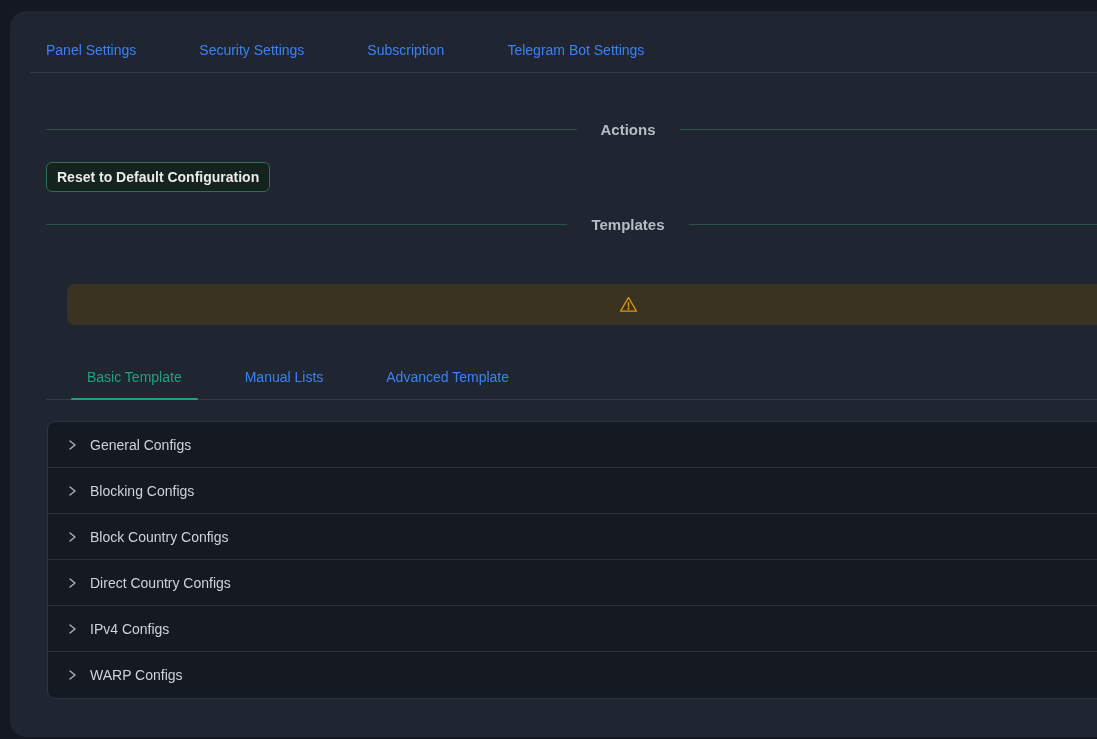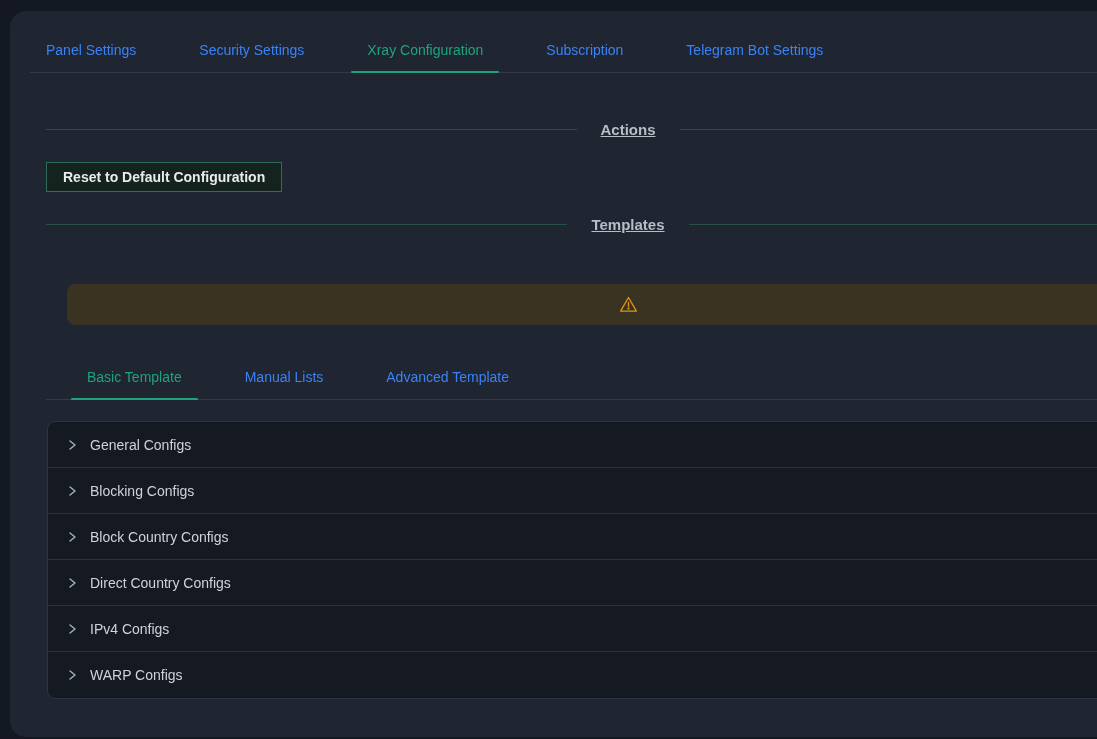--- a/index.html
+++ b/index.html
@@ -37,30 +37,29 @@
   }
 
   
   .divider { display:flex; align-items:center; height:20px; }
   .divider.actions   { margin-top:46px; }
   .divider.templates { margin-top:22px; }
   .divider .line { flex:1; height:1px; background:#2b5048; }
   .divider .label {
     margin:0 24px; font-size:15px; font-weight:700; color:#b6bdc6;
     white-space:nowrap;
-    text-decoration:underline;
   }
 
   
   .btn-row { margin-top:23px; }
   .btn {
     display:inline-flex; align-items:center;
-    height:30px; padding:0 16px;
+    height:30px; padding:0 10px;
     background:#15231e;
-    border:1px solid #2e6e5a; border-radius:0;
+    border:1px solid #2e6e5a; border-radius:6px;
     color:#e8eaec; font-size:14px; font-weight:600;
     font-family:inherit; cursor:pointer;
   }
 
   
   .banner {
     margin:50px 21px 0;
     height:41px; border-radius:8px;
     background:#3a3322;
     display:flex; align-items:center; justify-content:center;
@@ -95,21 +94,20 @@
 </style>
 </head>
 <body>
 
 <div class="card">
   <div class="content">
 
     <div class="top-tabs">
       <div class="tab">Panel Settings</div>
       <div class="tab">Security Settings</div>
-      <div class="tab active">Xray Configuration</div>
       <div class="tab">Subscription</div>
       <div class="tab">Telegram Bot Settings</div>
     </div>
 
     <div class="divider actions">
       <div class="line"></div>
       <div class="label">Actions</div>
       <div class="line"></div>
     </div>
 

